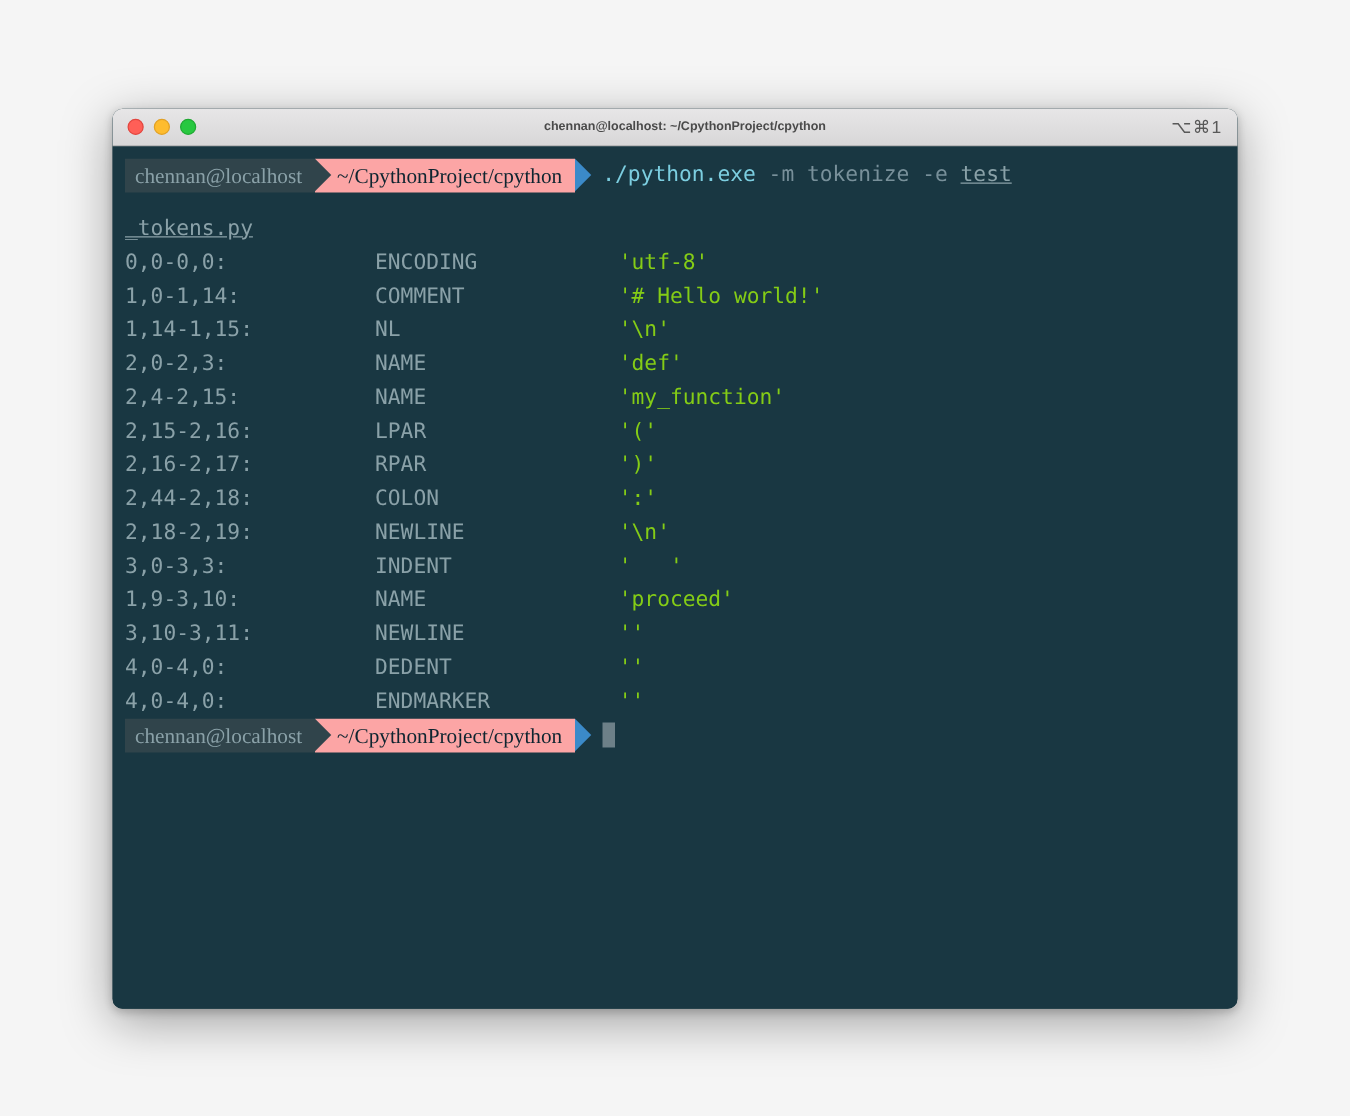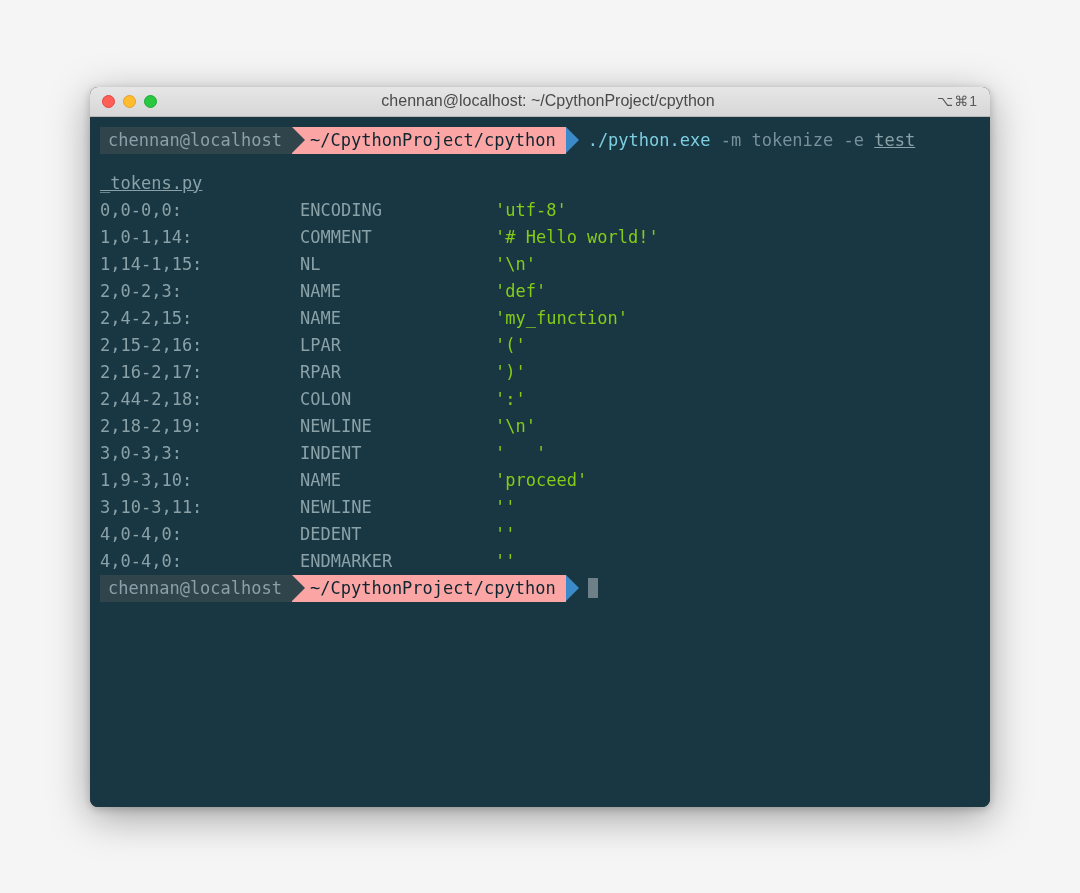--- a/index.html
+++ b/index.html
@@ -39,23 +39,23 @@
     width: 13px; height: 13px; border-radius: 50%;
   }
   .light.red { background: #ff5f57; border: 0.5px solid #e2463f; }
   .light.yellow { background: #febc2e; border: 0.5px solid #e1a127; }
   .light.green { background: #28c840; border: 0.5px solid #20a933; }
   .title {
     position: absolute;
     left: 16px; right: 0;
     text-align: center;
     font-family: -apple-system, "Helvetica Neue", Arial, sans-serif;
-    font-size: 16px;
+    font-size: 10px;
     color: #4a4a4a;
-    font-weight: 400;
+    font-weight: 700;
     pointer-events: none;
   }
   .title-right {
     margin-left: auto;
     font-family: -apple-system, "Helvetica Neue", Arial, sans-serif;
     font-size: 14px;
     color: #595959;
     letter-spacing: 1px;
   }
   .terminal {
@@ -74,20 +74,21 @@
     padding: 0 0 0 10px;
     margin-bottom: 0;
   }
   .seg {
     display: inline-flex;
     align-items: center;
     height: 27px;
     padding: 0 10px 0 18px;
     position: relative;
     font-size: 17px;
+    font-family: Liberation Serif, serif;
   }
   .seg:first-child { padding-left: 8px; }
   .seg::after {
     content: "";
     position: absolute;
     right: -13px;
     top: 0;
     width: 0; height: 0;
     border-top: 13.5px solid transparent;
     border-bottom: 13.5px solid transparent;

